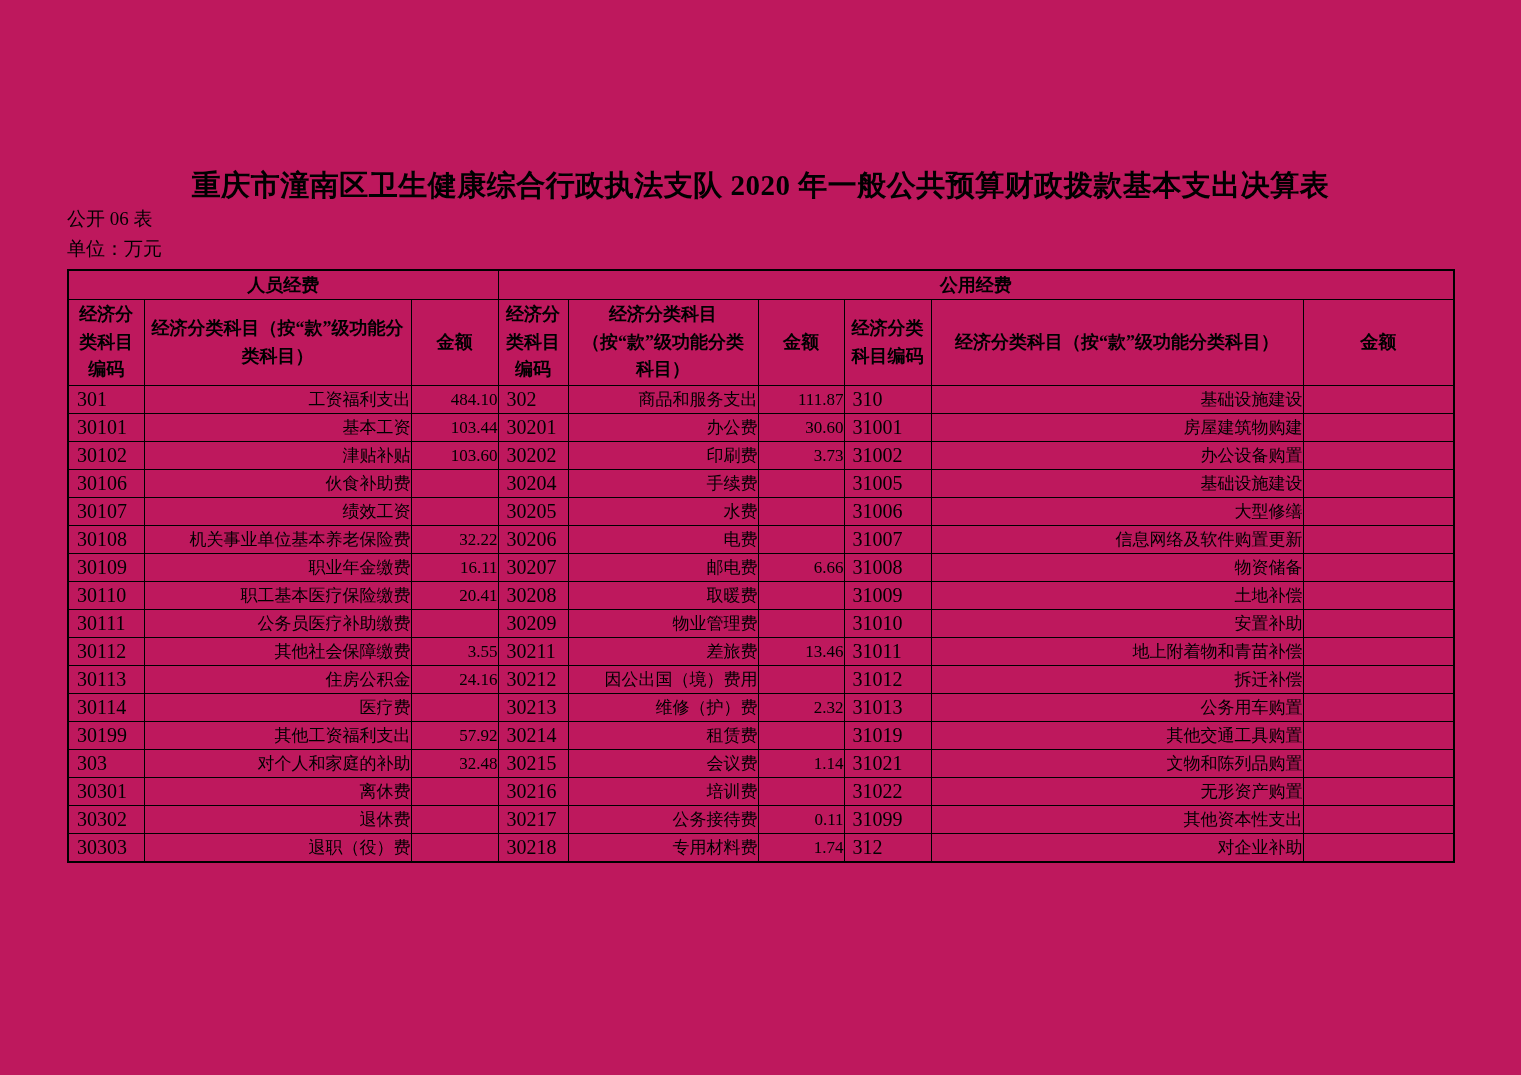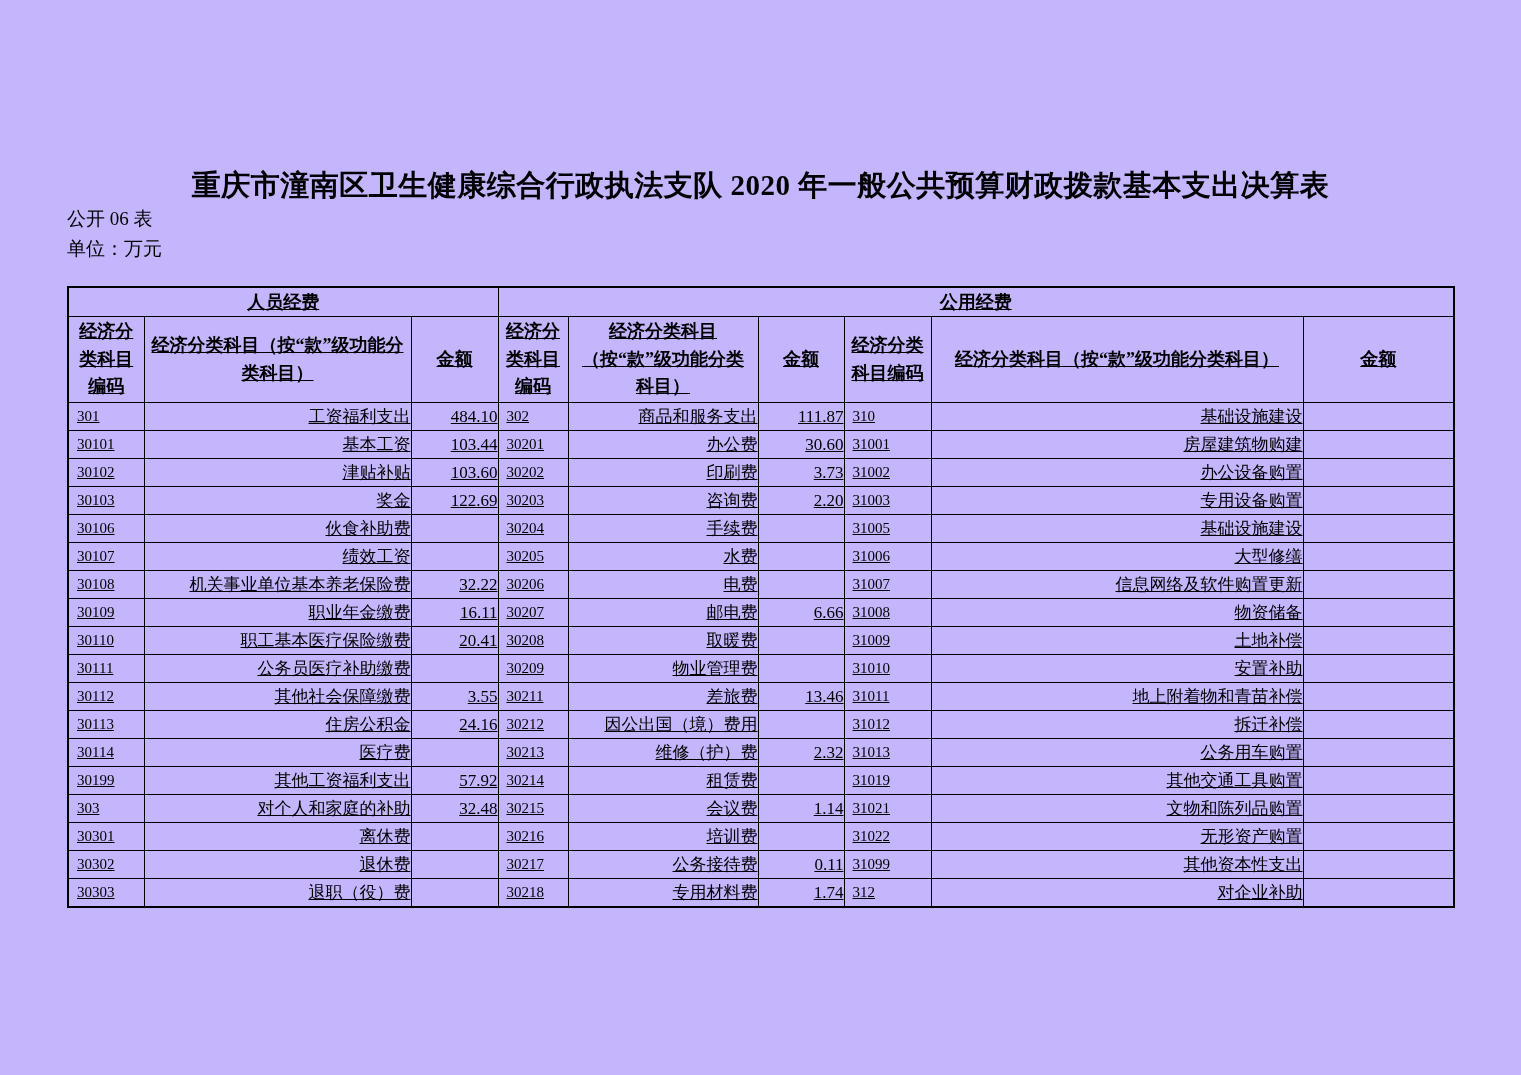--- a/index.html
+++ b/index.html
@@ -8,21 +8,21 @@
     background: #ffffff;
     width: 1521px;
     height: 1075px;
     font-family: "Liberation Serif", serif;
     color: #000000;
   }
   .page {
     position: relative;
     width: 1521px;
     height: 1075px;
-    background: #c4b5fd;
+    background: #be185d;
     overflow: hidden;
   }
   .doc-title {
     position: absolute;
     top: 166px;
     left: 0;
     width: 1521px;
     text-align: center;
     font-size: 29px;
     font-weight: bold;
@@ -36,25 +36,24 @@
     text-align: left;
     font-size: 19px;
     line-height: 1.1;
   }
   #form-note { top: 209px; }
   #unit-note { top: 239px; }
 
   table.fin-table {
     position: absolute;
     left: 67px;
-    top: 286px;
+    top: 269px;
     width: 1386px;
     border-collapse: collapse;
     table-layout: fixed;
-    text-decoration: underline;
   }
   .fin-table th, .fin-table td {
     border: 1px solid #000;
     padding: 0;
     overflow: hidden;
     vertical-align: middle;
   }
   .fin-table { border: 2px solid #000; }
   tr.section-row th {
     height: 28px;
@@ -70,21 +69,21 @@
     padding: 0 6px;
     line-height: 1.55;
   }
   tbody td {
     height: 27px;
     font-size: 17px;
   }
   td.code {
     text-align: left;
     padding-left: 8px;
-    font-size: 15px;
+    font-size: 20px;
   }
   td.subject {
     text-align: right;
     padding-left: 10px;
     white-space: nowrap;
   }
   td.subject.sub { padding-left: 27px; }
   td.amount { text-align: right; }
 </style>
 </head>
@@ -155,31 +154,20 @@
           <td class="subject sub">津贴补贴</td>
           <td class="amount">103.60</td>
           <td class="code">30202</td>
           <td class="subject sub">印刷费</td>
           <td class="amount">3.73</td>
           <td class="code">31002</td>
           <td class="subject sub">办公设备购置</td>
           <td class="amount"></td>
         </tr>
         <tr>
-          <td class="code">30103</td>
-          <td class="subject sub">奖金</td>
-          <td class="amount">122.69</td>
-          <td class="code">30203</td>
-          <td class="subject sub">咨询费</td>
-          <td class="amount">2.20</td>
-          <td class="code">31003</td>
-          <td class="subject sub">专用设备购置</td>
-          <td class="amount"></td>
-        </tr>
-        <tr>
           <td class="code">30106</td>
           <td class="subject sub">伙食补助费</td>
           <td class="amount"></td>
           <td class="code">30204</td>
           <td class="subject sub">手续费</td>
           <td class="amount"></td>
           <td class="code">31005</td>
           <td class="subject sub">基础设施建设</td>
           <td class="amount"></td>
         </tr>

